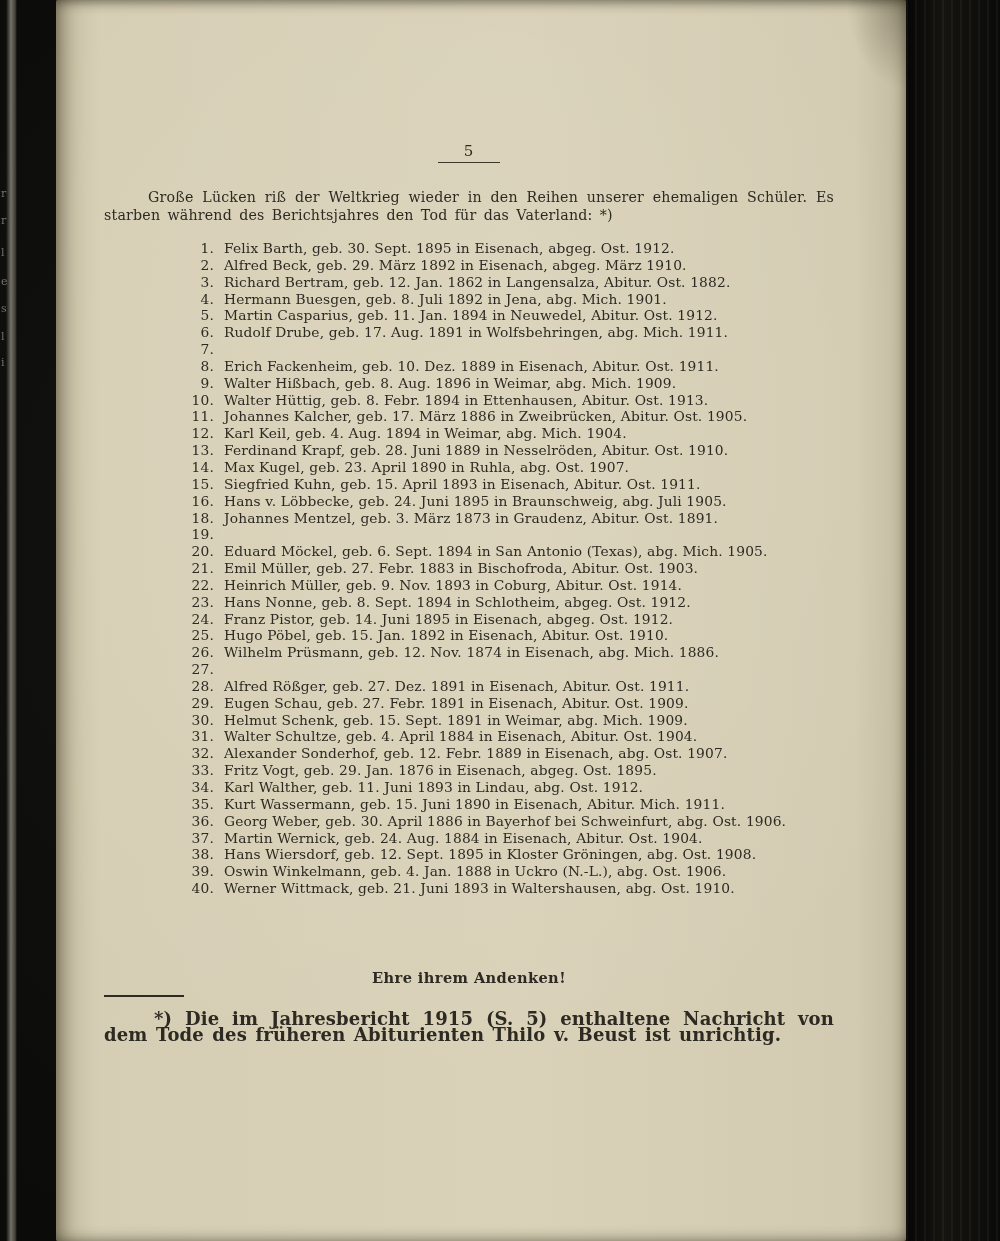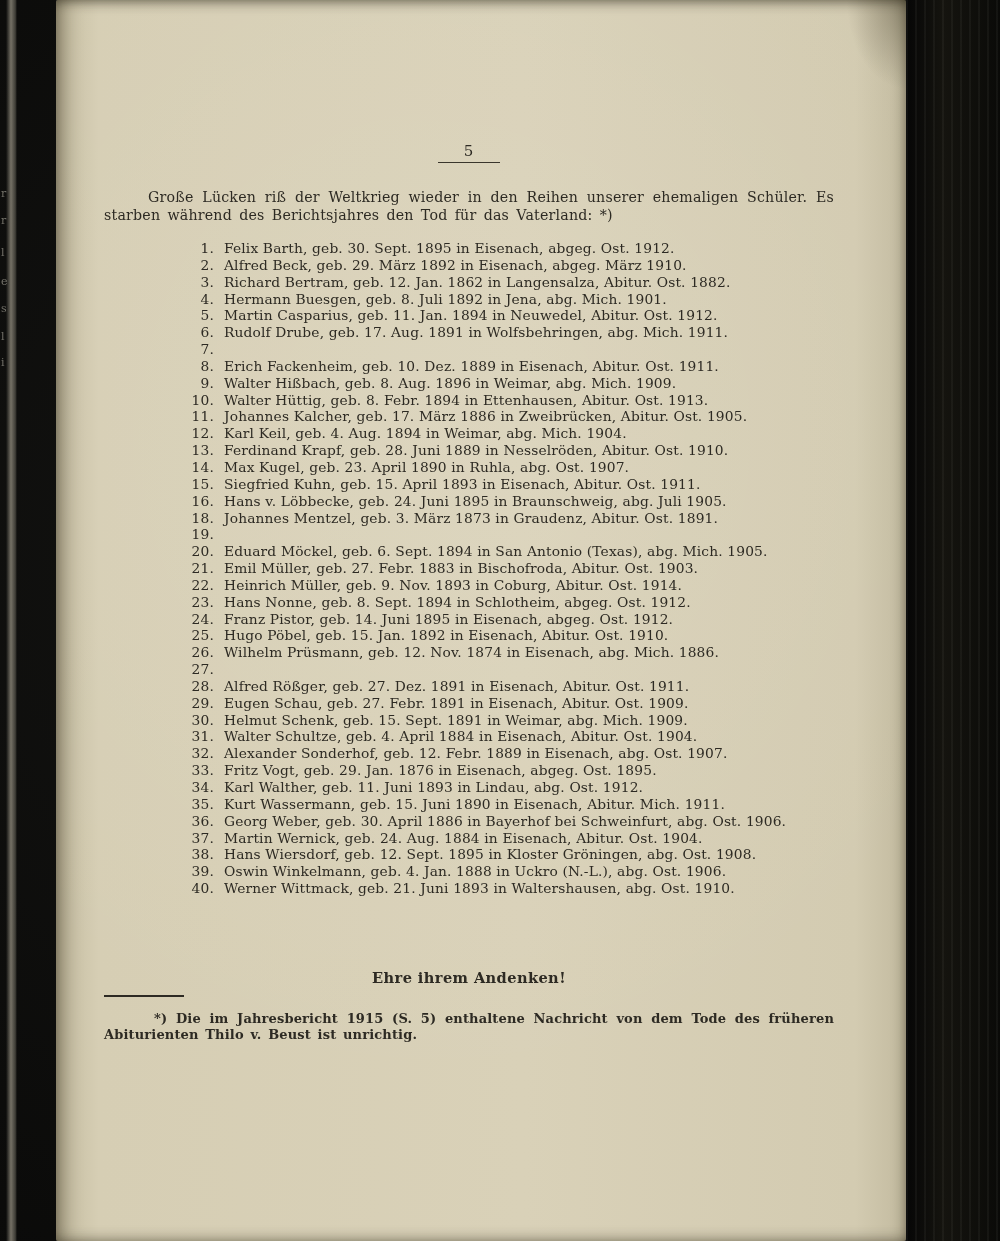--- a/index.html
+++ b/index.html
@@ -150,21 +150,21 @@
     left: 0;
     width: 80px;
     border-top: 2px solid #2d2a23;
   }
   .footnote {
     position: absolute;
     top: 1011px;
     left: 0;
     width: 730px;
     margin: 0;
-    font-size: 13px;
+    font-size: 18px;
     line-height: 15.8px;
     font-weight: bold;
     text-align: justify;
     text-indent: 50px;
     word-spacing: 2px;
     letter-spacing: 0.15px;
   }
 </style>
 </head>
 <body>

